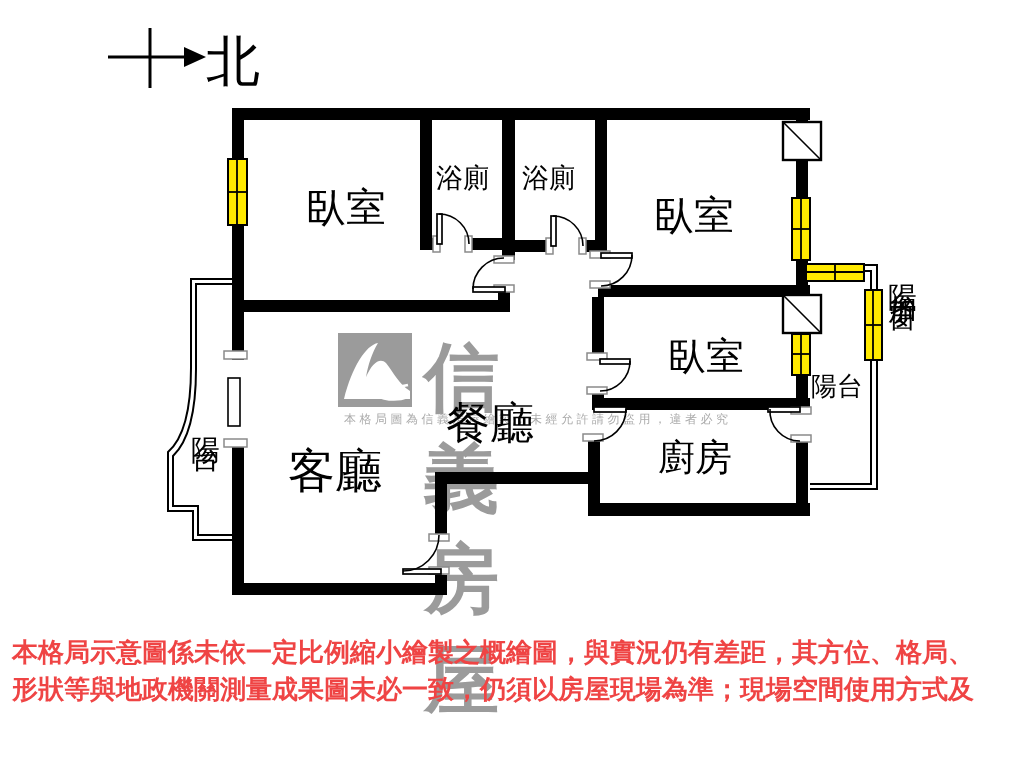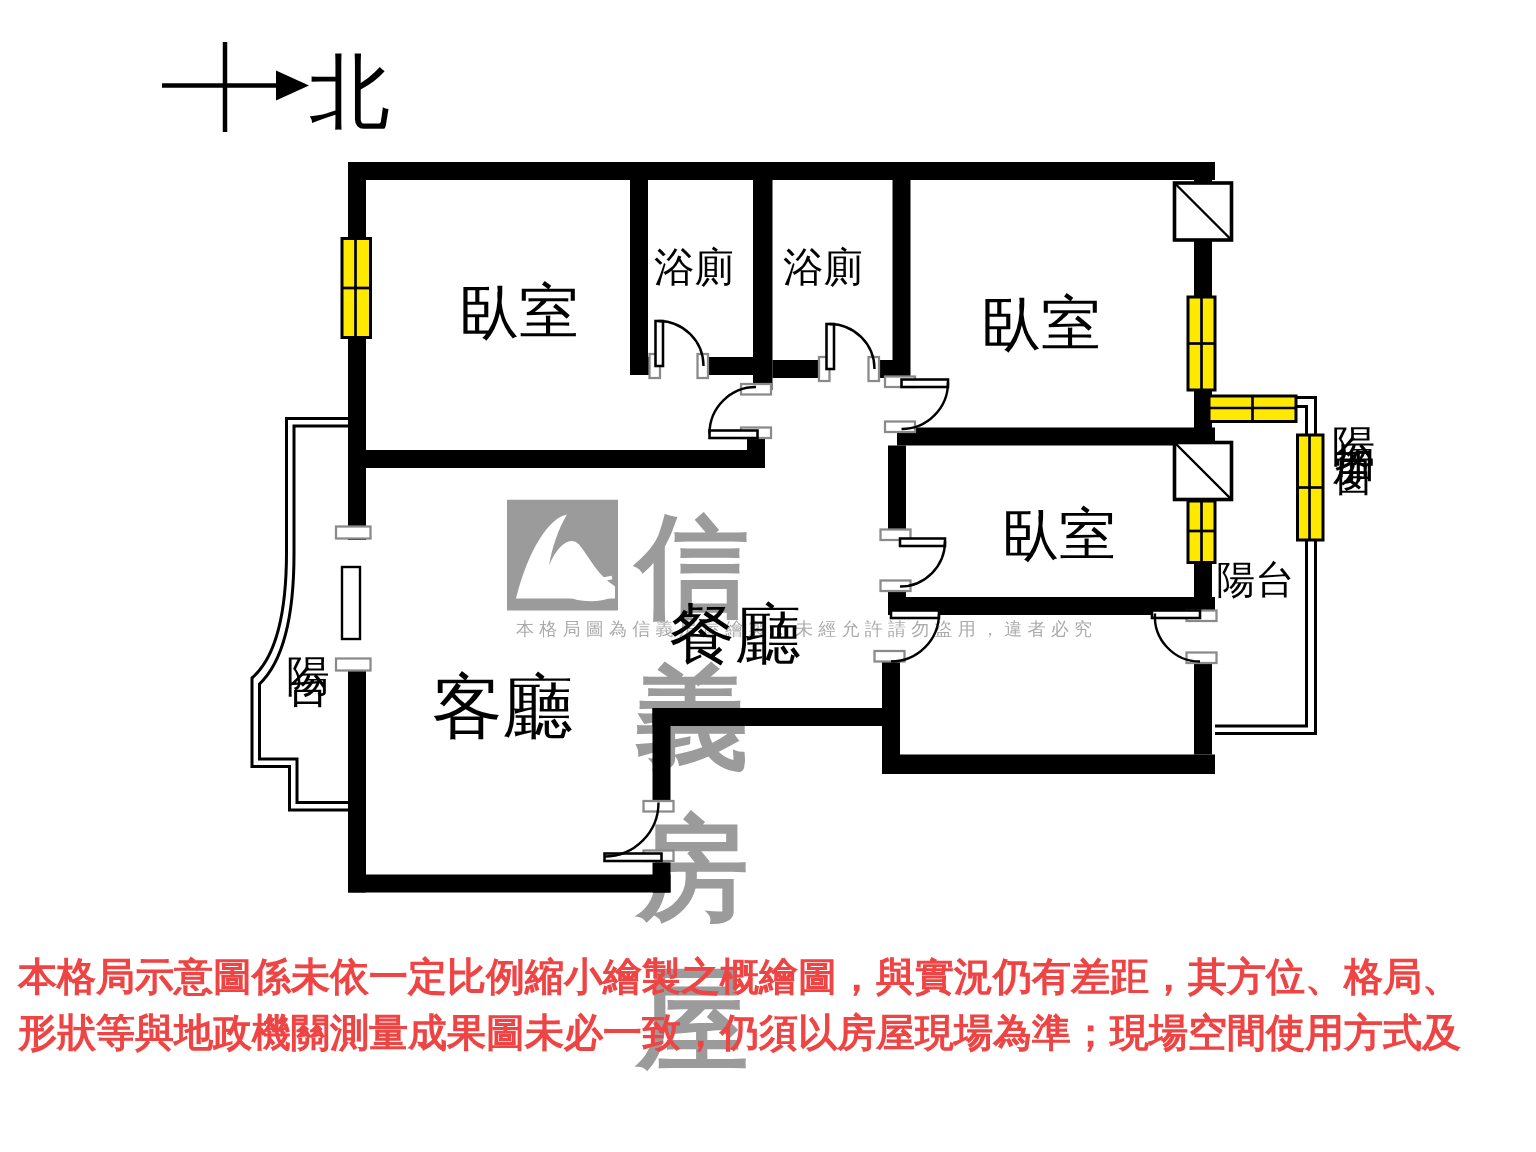--- a/index.html
+++ b/index.html
@@ -176,20 +176,21 @@
 
   <div id="north-label" style="left:206px;top:26px;">北</div>
 
   <div class="rlabel" style="left:306px;top:180px;font-size:40px;">臥室</div>
   <div class="rlabel" style="left:436px;top:160px;font-size:27px;">浴廁</div>
   <div class="rlabel" style="left:522px;top:160px;font-size:27px;">浴廁</div>
   <div class="rlabel" style="left:654px;top:188px;font-size:40px;">臥室</div>
   <div class="rlabel" style="left:668px;top:331px;font-size:38px;">臥室</div>
   <div class="rlabel" style="left:446px;top:394px;font-size:44px;">餐廳</div>
   <div class="rlabel" style="left:288px;top:440px;font-size:47px;">客廳</div>
+  <div class="rlabel" style="left:658px;top:433px;font-size:37px;">廚房</div>
   <div class="rlabel vtext" style="left:186px;top:415px;font-size:29px;">陽台</div>
   <div class="rlabel" style="left:811px;top:369px;font-size:26px;">陽台</div>
   <div class="rlabel vtext" style="left:883px;top:262px;font-size:29px;">陽台加窗</div>
 
   <div id="disclaimer">
     <span class="disc-line">本格局示意圖係未依一定比例縮小繪製之概繪圖，與實況仍有差距，其方位、格局、</span>
     <span class="disc-line">形狀等與地政機關測量成果圖未必一致，仍須以房屋現場為準；現場空間使用方式及</span>
   </div>
 
 </div>

